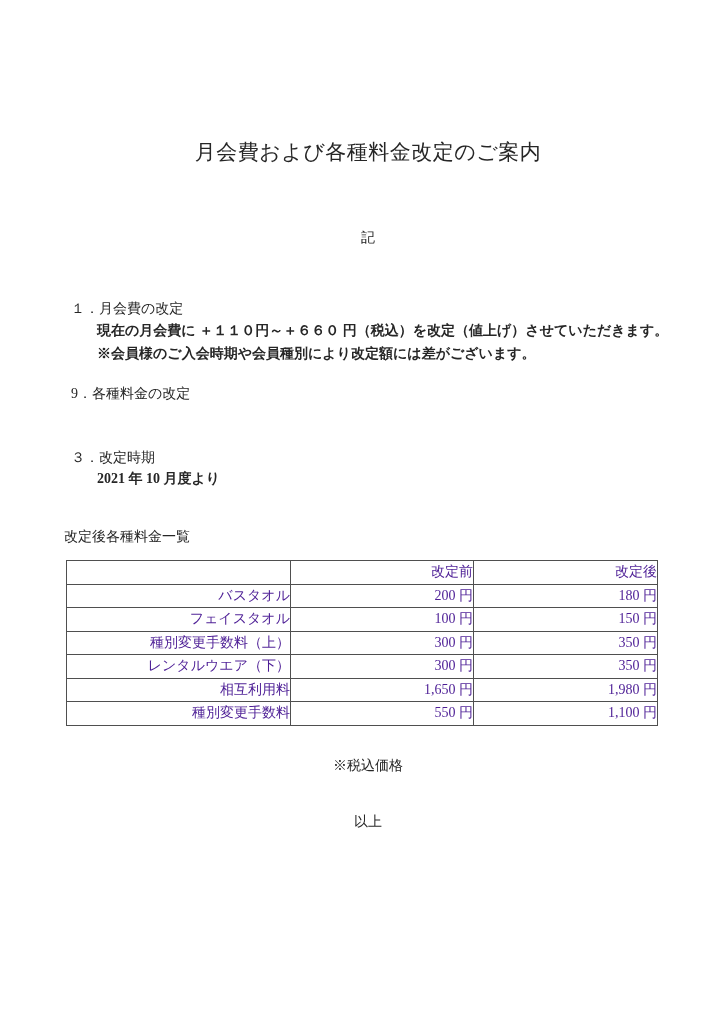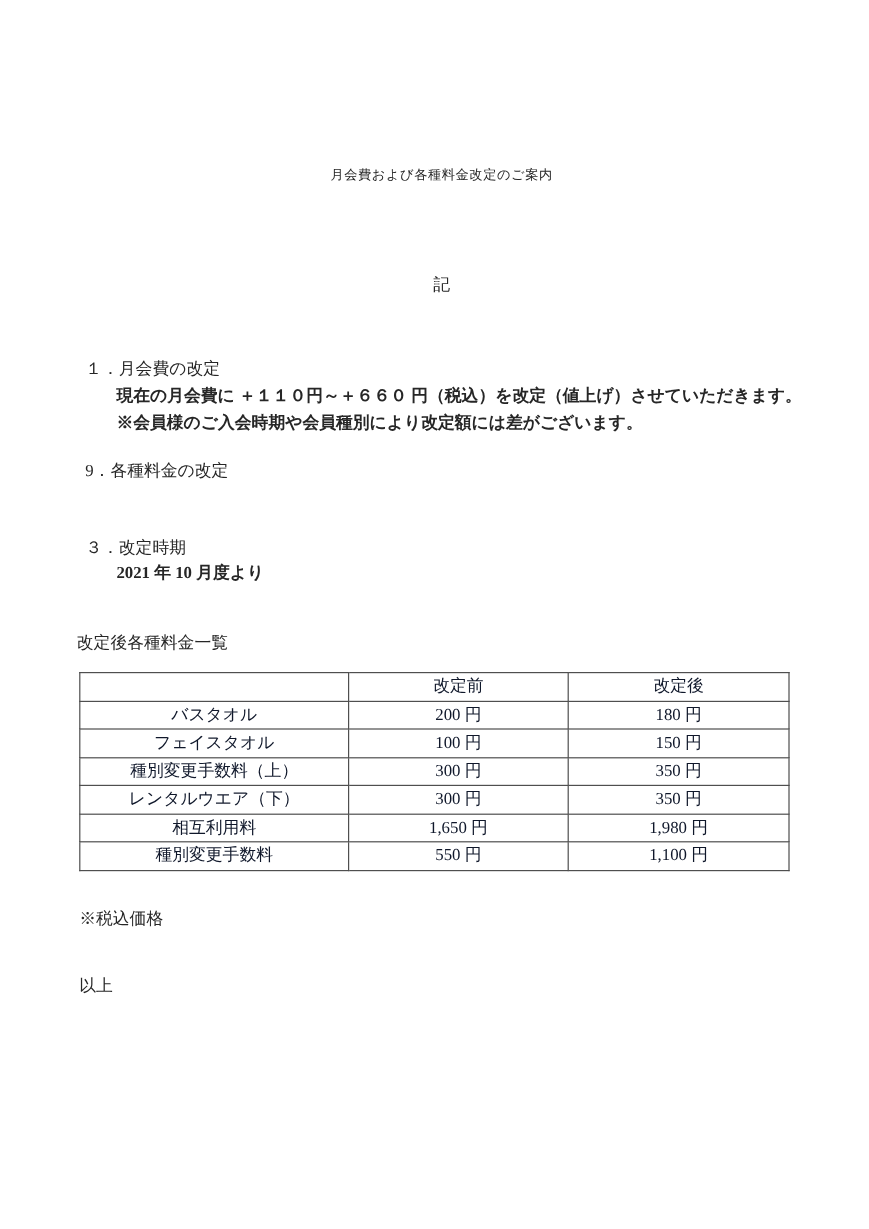--- a/index.html
+++ b/index.html
@@ -18,21 +18,21 @@
   }
   .abs {
     position: absolute;
     white-space: nowrap;
   }
   .doc-title {
     left: 66px;
     width: 604px;
     top: 138px;
     text-align: center;
-    font-size: 11px;
+    font-size: 21px;
     font-weight: normal;
     letter-spacing: 0.5px;
     margin: 0;
   }
   .record-marker {
     left: 66px;
     width: 604px;
     top: 229px;
     text-align: center;
     font-size: 14px;
@@ -48,29 +48,29 @@
     position: absolute;
     left: 66px;
     top: 560px;
     border-collapse: collapse;
     table-layout: fixed;
   }
   .fees-table td {
     border: 1px solid #4f4f4f;
     height: 22.5px;
     padding: 0;
-    text-align: center;
+    text-align: right;
     vertical-align: middle;
     font-size: 14px;
-    color: #0f172a;
+    color: #4c1d95;
   }
   .right-note {
     left: 66px;
     width: 604px;
-    text-align: left;
+    text-align: center;
     font-size: 14px;
   }
 </style>
 </head>
 <body>
 
 <div class="page">
 
   <h1 class="abs doc-title">月会費および各種料金改定のご案内</h1>
 

